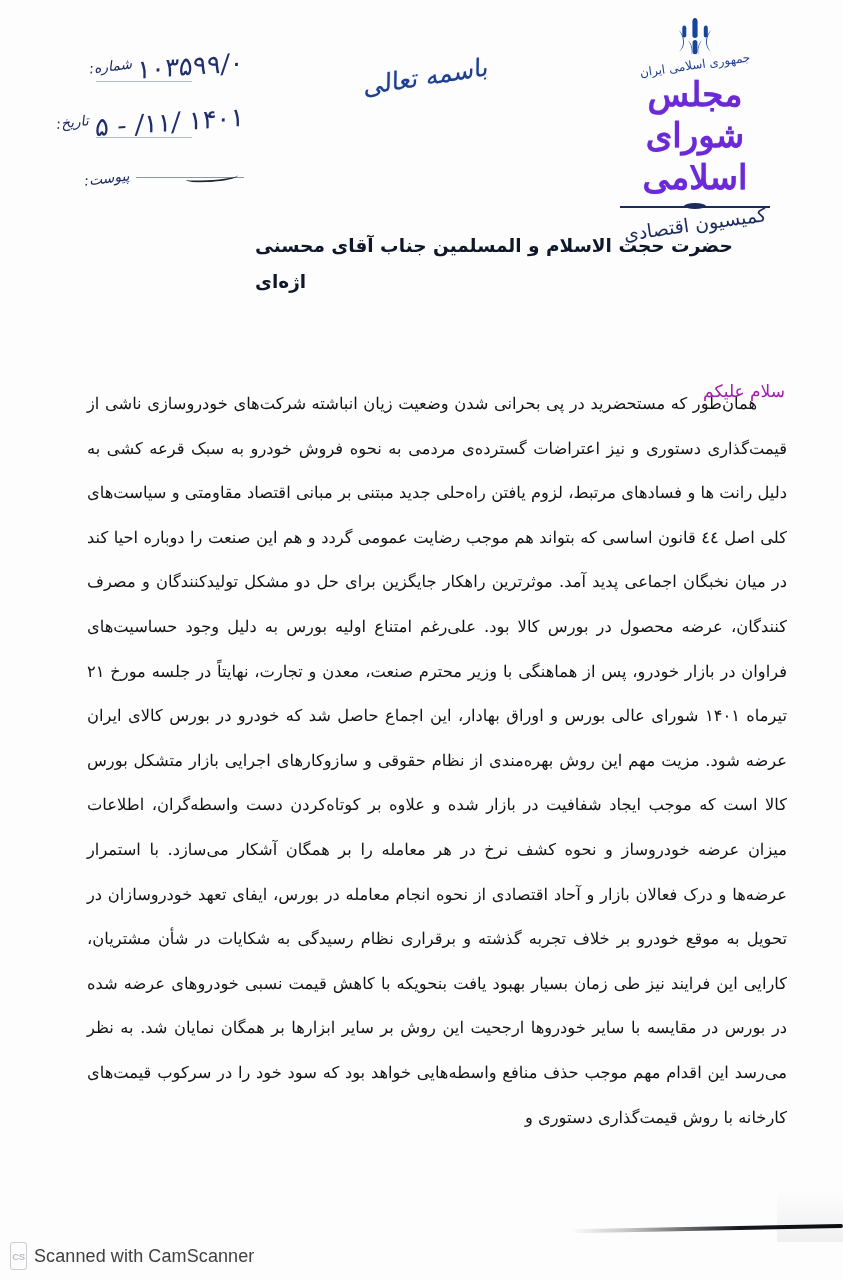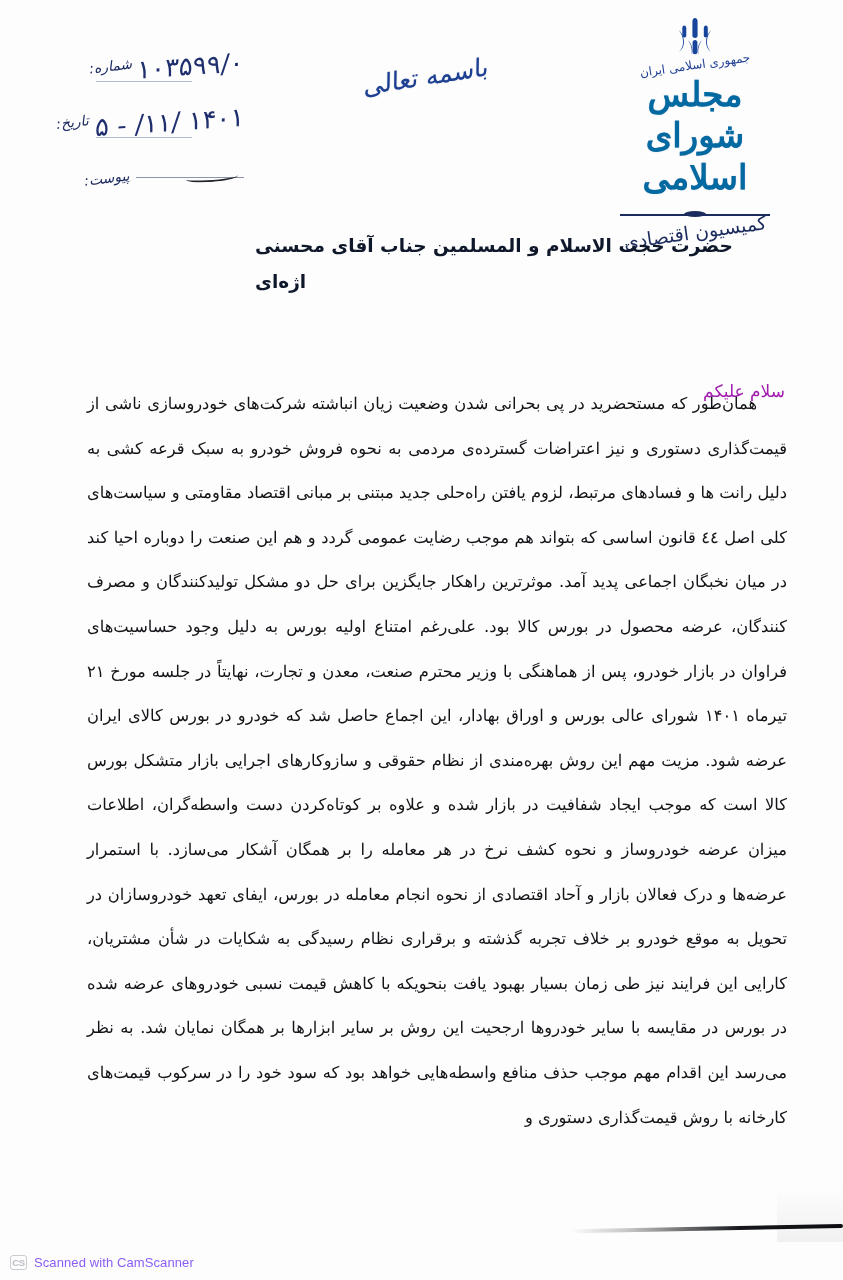--- a/index.html
+++ b/index.html
@@ -131,26 +131,26 @@
     font-size: 12px;
     color: #1f3f94;
     transform: rotate(-8deg);
     font-family: "DejaVu Serif", serif;
     letter-spacing: .5px;
     margin-bottom: 2px;
   }
   .lh-majlis {
     font-size: 34px;
     line-height: 1.22;
-    color: #0369a1;
+    color: #6d28d9;
     font-family: "DejaVu Serif", serif;
     transform: rotate(-7deg) skewX(-7px);
     font-weight: bold;
     text-shadow: 0 0 1px rgba(23,69,155,.45);
-    margin: 2px 0 16px 0;
+    margin: 2px 0 8px 0;
   }
   .lh-divider {
     width: 150px;
     height: 1.5px;
     background: #1b2b5e;
     margin: 6px auto 5px auto;
     position: relative;
   }
   .lh-divider::after {
     content: "";
@@ -244,36 +244,36 @@
     position: absolute;
     left: 10px;
     bottom: 10px;
     display: flex;
     align-items: center;
     gap: 7px;
     direction: ltr;
   }
   .cs-badge {
     width: 17px;
-    height: 15px;
+    height: 28px;
     border: 1.5px solid #c9ccd1;
     border-radius: 3px;
     display: flex;
     align-items: center;
     justify-content: center;
     font-family: "Liberation Sans", sans-serif;
     font-size: 9.5px;
     font-weight: bold;
     color: #b9bdc3;
     letter-spacing: -.3px;
   }
   .cs-text {
     font-family: "Liberation Sans", sans-serif;
-    font-size: 13px;
-    color: #8b5cf6;
+    font-size: 18px;
+    color: #404040;
     letter-spacing: .1px;
   }
 </style>
 </head>
 <body>
 
 <div class="page">
 
   <div class="header-zone">
 

